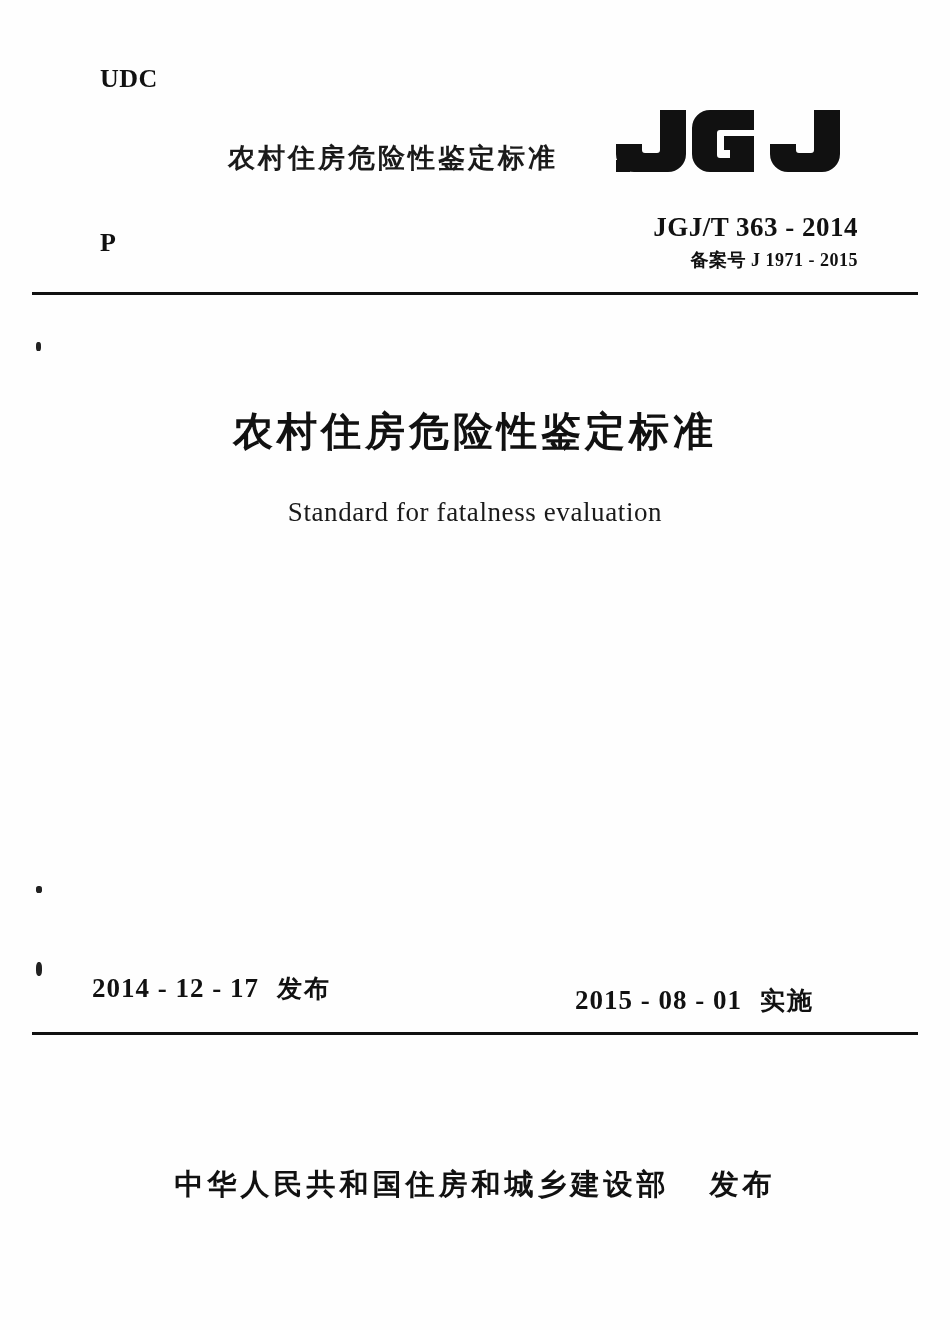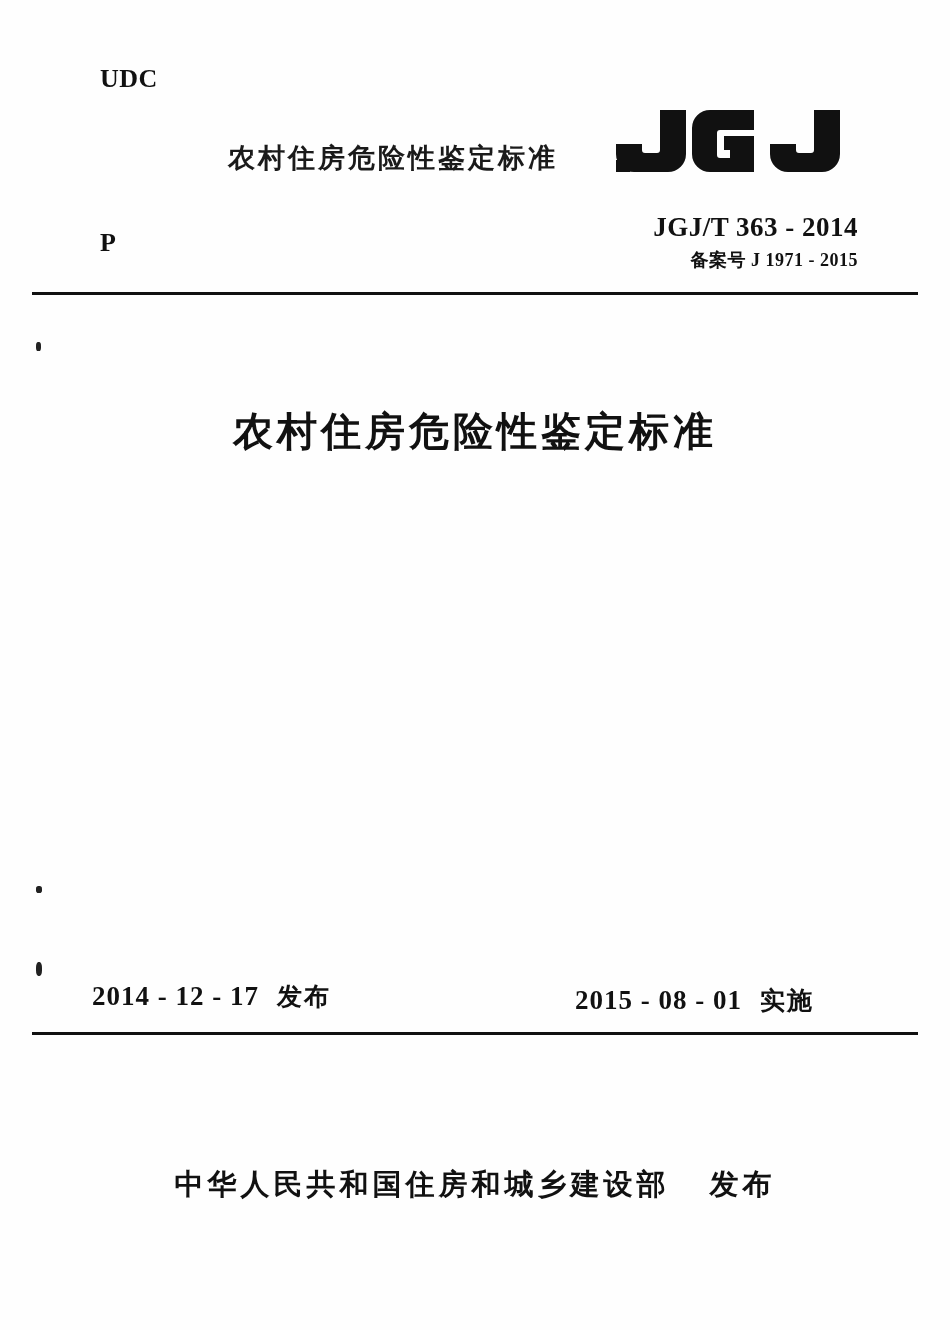--- a/index.html
+++ b/index.html
@@ -124,21 +124,20 @@
     height: 40px;
   }
   .date-issue {
     position: absolute;
     left: 92px;
     top: 0;
     font-family: "Liberation Serif", serif;
     font-weight: bold;
     font-size: 27px;
     letter-spacing: 1px;
-    margin-top: 8px;
   }
   .date-issue .word,
   .date-effective .word {
     font-family: "DejaVu Sans", sans-serif;
     font-size: 25px;
     letter-spacing: 2px;
     margin-left: 18px;
   }
   .date-effective {
     position: absolute;
@@ -209,20 +208,21 @@
 
   <div class="rule-top"></div>
 
   <div class="speck" style="left:36px; top:342px; width:5px; height:9px;"></div>
   <div class="speck" style="left:36px; top:886px; width:6px; height:7px;"></div>
   <div class="speck" style="left:36px; top:962px; width:6px; height:14px;"></div>
 
   <div class="title-cn">农村住房危险性鉴定标准</div>
 
   <div class="title-en">
+    <div>Standard for fatalness evaluation</div>
   </div>
 
   <div class="date-row">
     <div class="date-issue">
       <span>2014 - 12 - 17</span><span class="word">发布</span>
     </div>
     <div class="date-effective">
       <span>2015 - 08 - 01</span><span class="word">实施</span>
     </div>
   </div>

